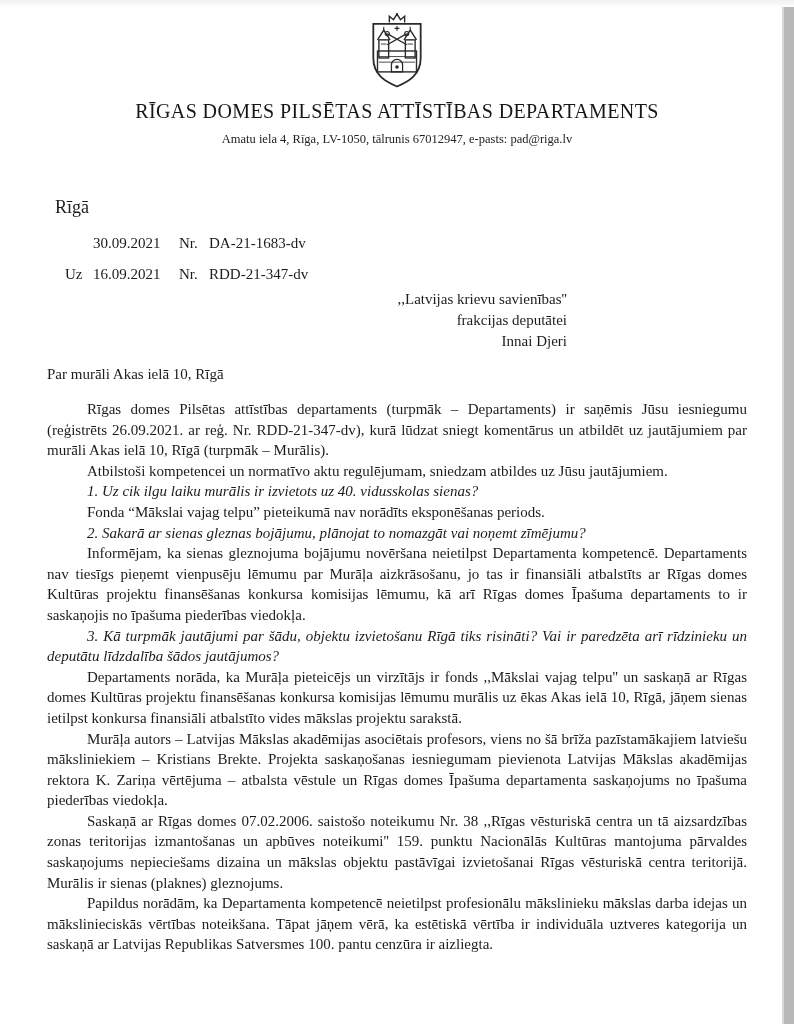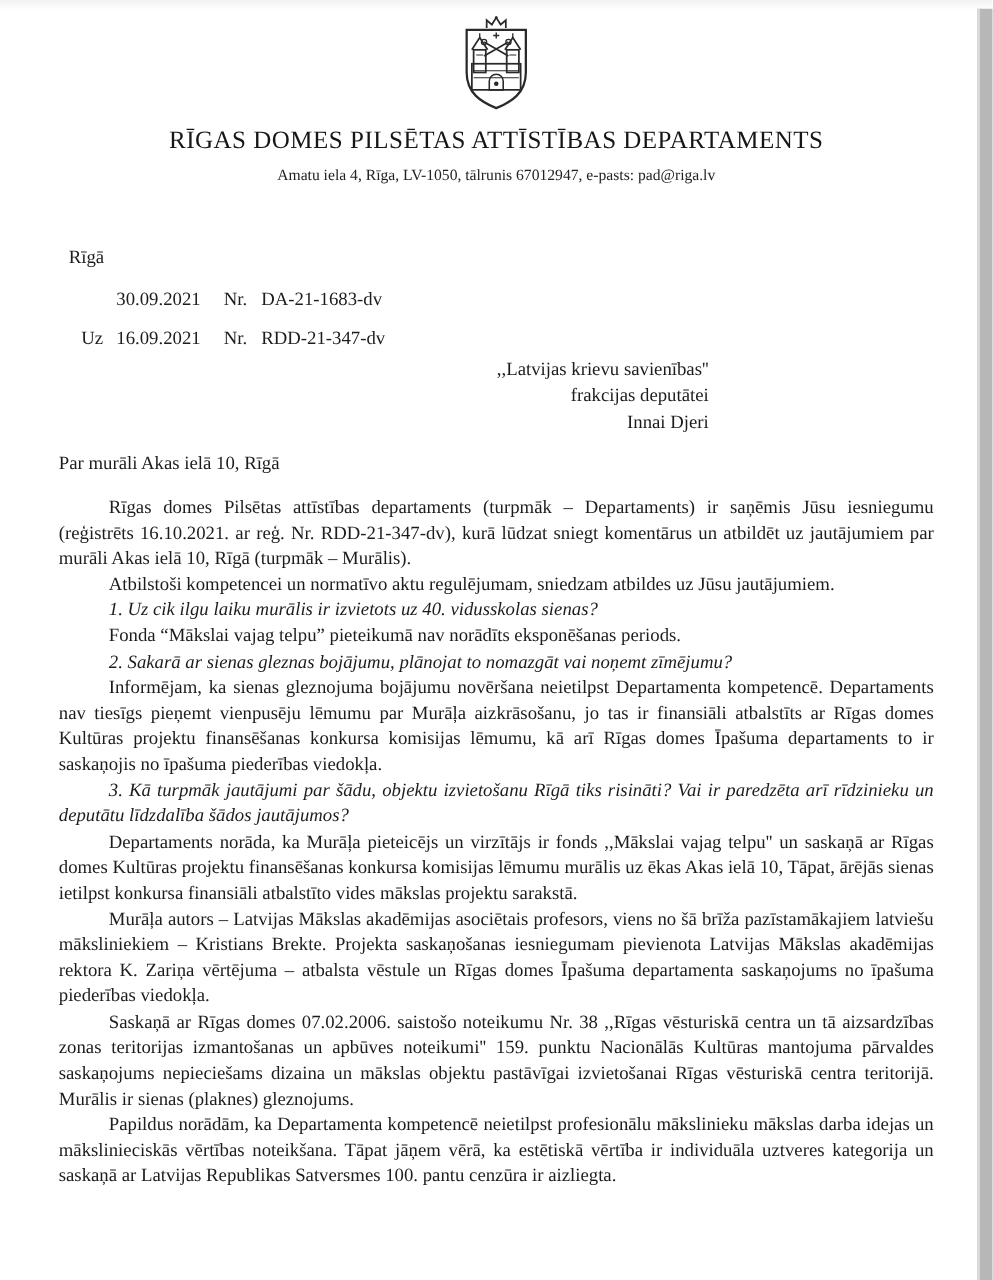--- a/index.html
+++ b/index.html
@@ -15,21 +15,21 @@
   .page{position:absolute;top:0;left:0;width:794px;height:896px;
     box-sizing:border-box;padding:12px 47px 0 47px;}
   header{text-align:center;}
   .emblem{display:inline-block;margin:0 auto;height:78px;}
   h1.org-title{
     margin:6px 0 0 0;font-size:20px;font-weight:400;letter-spacing:0.4px;
     color:#161616;white-space:nowrap;
   }
   .org-addr{margin-top:9px;font-size:12.5px;color:#222;}
   main{margin-top:0;}
-  .place{margin-top:50px;margin-left:8px;font-size:15px;}
+  .place{margin-top:50px;margin-left:8px;font-size:18px;}
   .meta-row{margin-top:17px;margin-left:46px;font-size:15px;white-space:nowrap;}
   .meta-row.ref{margin-left:18px;margin-top:14px;}
   .c-uz{display:inline-block;width:28px;}
   .c-date{display:inline-block;width:86px;}
   .c-nr{display:inline-block;width:30px;}
   .recipient{margin-top:6px;margin-right:180px;text-align:right;
     font-size:15px;line-height:21px;}
   .subject{margin-top:14px;font-size:15px;}
   .body-block{margin-top:16px;}
   .body-block p{
@@ -92,28 +92,28 @@
 
     <div class="recipient">
       <div>,,Latvijas krievu savienības''</div>
       <div>frakcijas deputātei</div>
       <div>Innai Djeri</div>
     </div>
 
     <div class="subject">Par murāli Akas ielā 10, Rīgā</div>
 
     <div class="body-block">
-      <p>Rīgas domes Pilsētas attīstības departaments (turpmāk – Departaments) ir saņēmis Jūsu iesniegumu (reģistrēts 16.10.2021. ar reģ. Nr. RDD-21-347-dv), kurā lūdzat sniegt komentārus un atbildēt uz jautājumiem par murāli Akas ielā 10, Rīgā (turpmāk – Murālis).</p>
+      <p>Rīgas domes Pilsētas attīstības departaments (turpmāk – Departaments) ir saņēmis Jūsu iesniegumu (reģistrēts 26.09.2021. ar reģ. Nr. RDD-21-347-dv), kurā lūdzat sniegt komentārus un atbildēt uz jautājumiem par murāli Akas ielā 10, Rīgā (turpmāk – Murālis).</p>
       <p>Atbilstoši kompetencei un normatīvo aktu regulējumam, sniedzam atbildes uz Jūsu jautājumiem.</p>
       <p class="q">1. Uz cik ilgu laiku murālis ir izvietots uz 40. vidusskolas sienas?</p>
       <p>Fonda “Mākslai vajag telpu” pieteikumā nav norādīts eksponēšanas periods.</p>
       <p class="q">2. Sakarā ar sienas gleznas bojājumu, plānojat to nomazgāt vai noņemt zīmējumu?</p>
       <p>Informējam, ka sienas gleznojuma bojājumu novēršana neietilpst Departamenta kompetencē. Departaments nav tiesīgs pieņemt vienpusēju lēmumu par Murāļa aizkrāsošanu, jo tas ir finansiāli atbalstīts ar Rīgas domes Kultūras projektu finansēšanas konkursa komisijas lēmumu, kā arī Rīgas domes Īpašuma departaments to ir saskaņojis no īpašuma piederības viedokļa.</p>
       <p class="q">3. Kā turpmāk jautājumi par šādu, objektu izvietošanu Rīgā tiks risināti? Vai ir paredzēta arī rīdzinieku un deputātu līdzdalība šādos jautājumos?</p>
-      <p>Departaments norāda, ka Murāļa pieteicējs un virzītājs ir fonds ,,Mākslai vajag telpu'' un saskaņā ar Rīgas domes Kultūras projektu finansēšanas konkursa komisijas lēmumu murālis uz ēkas Akas ielā 10, Tāpat, ārējās sienas ietilpst konkursa finansiāli atbalstīto vides mākslas projektu sarakstā.</p>
+      <p>Departaments norāda, ka Murāļa pieteicējs un virzītājs ir fonds ,,Mākslai vajag telpu'' un saskaņā ar Rīgas domes Kultūras projektu finansēšanas konkursa komisijas lēmumu murālis uz ēkas Akas ielā 10, Rīgā, jāņem sienas ietilpst konkursa finansiāli atbalstīto vides mākslas projektu sarakstā.</p>
       <p>Murāļa autors – Latvijas Mākslas akadēmijas asociētais profesors, viens no šā brīža pazīstamākajiem latviešu māksliniekiem – Kristians Brekte. Projekta saskaņošanas iesniegumam pievienota Latvijas Mākslas akadēmijas rektora K. Zariņa vērtējuma – atbalsta vēstule un Rīgas domes Īpašuma departamenta saskaņojums no īpašuma piederības viedokļa.</p>
       <p><span>Saskaņā ar Rīgas domes 07.02.2006. saistošo noteikumu Nr. 38 ,,Rīgas vēsturiskā centra un tā aizsardzības zonas teritorijas izmantošanas un apbūves noteikumi'' 159. punktu Nacionālās Kultūras mantojuma pārvaldes saskaņojums nepieciešams dizaina un mākslas </span><span class="u-word">objektu</span><span> pastāvīgai izvietošanai Rīgas vēsturiskā centra teritorijā. Murālis ir sienas (plaknes) gleznojums.</span></p>
       <p>Papildus norādām, ka Departamenta kompetencē neietilpst profesionālu mākslinieku mākslas darba idejas un mākslinieciskās vērtības noteikšana. Tāpat jāņem vērā, ka estētiskā vērtība ir individuāla uztveres kategorija un saskaņā ar Latvijas Republikas Satversmes 100. pantu cenzūra ir aizliegta.</p>
     </div>
   </main>
 </div>
 
 <div class="scrollbar"></div>
 
 </body></html>

